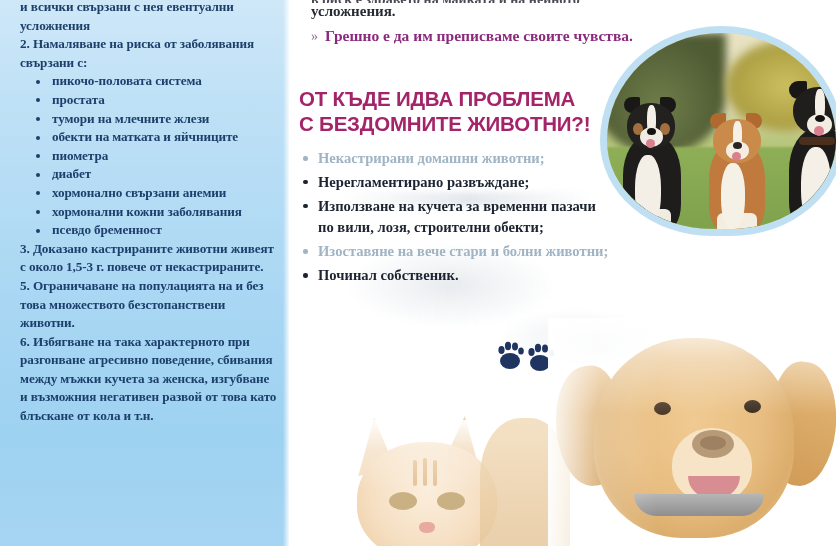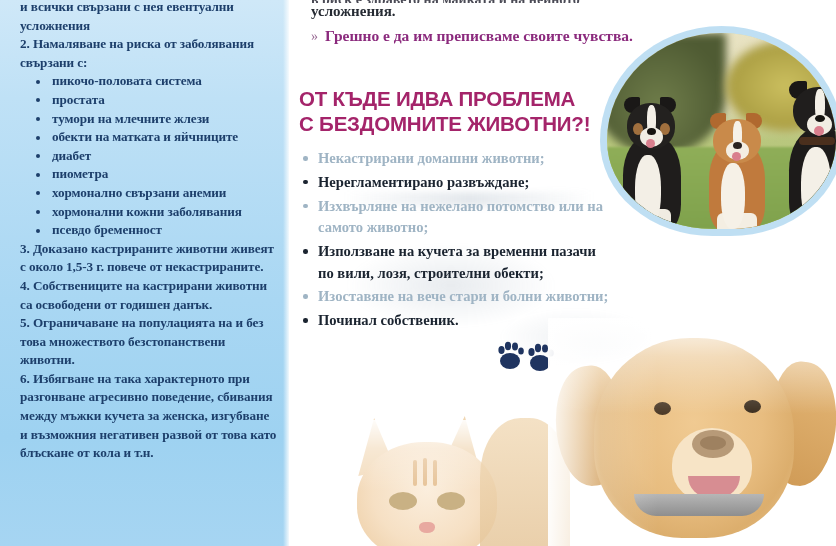--- a/index.html
+++ b/index.html
@@ -210,28 +210,27 @@
   <div class="left-panel">
     <div class="lp-text">
       <p>и всички свързани с нея евентуални</p>
       <p>усложнения</p>
       <p>2. Намаляване на риска от заболявания свързани с:</p>
       <ul class="lp-ul">
         <li>пикочо-половата система</li>
         <li>простата</li>
         <li>тумори на млечните жлези</li>
         <li>обекти на матката и яйчниците</li>
+        <li>пиометра</li>
         <li>диабет</li>
-        <li>пиометра</li>
         <li>хормонално свързани анемии</li>
         <li>хормонални кожни заболявания</li>
         <li>псевдо бременност</li>
       </ul>
       <p>3. Доказано кастрираните животни живеят  с около 1,5-3 г. повече от некастрираните.</p>
-      <p>4. Собствениците на кастрирани животни са освободени от годишен данък.</p>
       <p>5. Ограничаване на популацията на и без това множеството безстопанствени животни.</p>
       <p>6. Избягване на така характерното при разгонване агресивно поведение, сбивания между мъжки кучета за женска, изгубване и възможния негативен развой от това като блъскане от кола и т.н.</p>
     </div>
   </div>
 
   <div class="right-area">
 
     <div class="ghost"></div>
     <div class="ghost2"></div>
 
@@ -243,21 +242,20 @@
     </div>
 
     <div class="heading">
       <span class="l1">ОТ КЪДЕ ИДВА ПРОБЛЕМА</span>
       <span class="l2">С БЕЗДОМНИТЕ ЖИВОТНИ?!</span>
     </div>
 
     <ul class="rlist">
       <li class="faded">Некастрирани домашни животни;</li>
       <li>Нерегламентирано развъждане;</li>
-      <li class="faded">Изхвърляне на нежелано потомство или на самото животно;</li>
       <li>Използване на кучета за временни пазачи по вили, лозя, строителни обекти;</li>
       <li class="faded">Изоставяне на вече стари и болни животни;</li>
       <li>Починал собственик.</li>
     </ul>
   </div>
 
   <svg class="paws" viewBox="0 0 62 36">
     <g fill="#1f3460">
       <ellipse cx="13" cy="26" rx="10" ry="8"></ellipse>
       <ellipse cx="4.5" cy="15" rx="3.1" ry="4"></ellipse>

